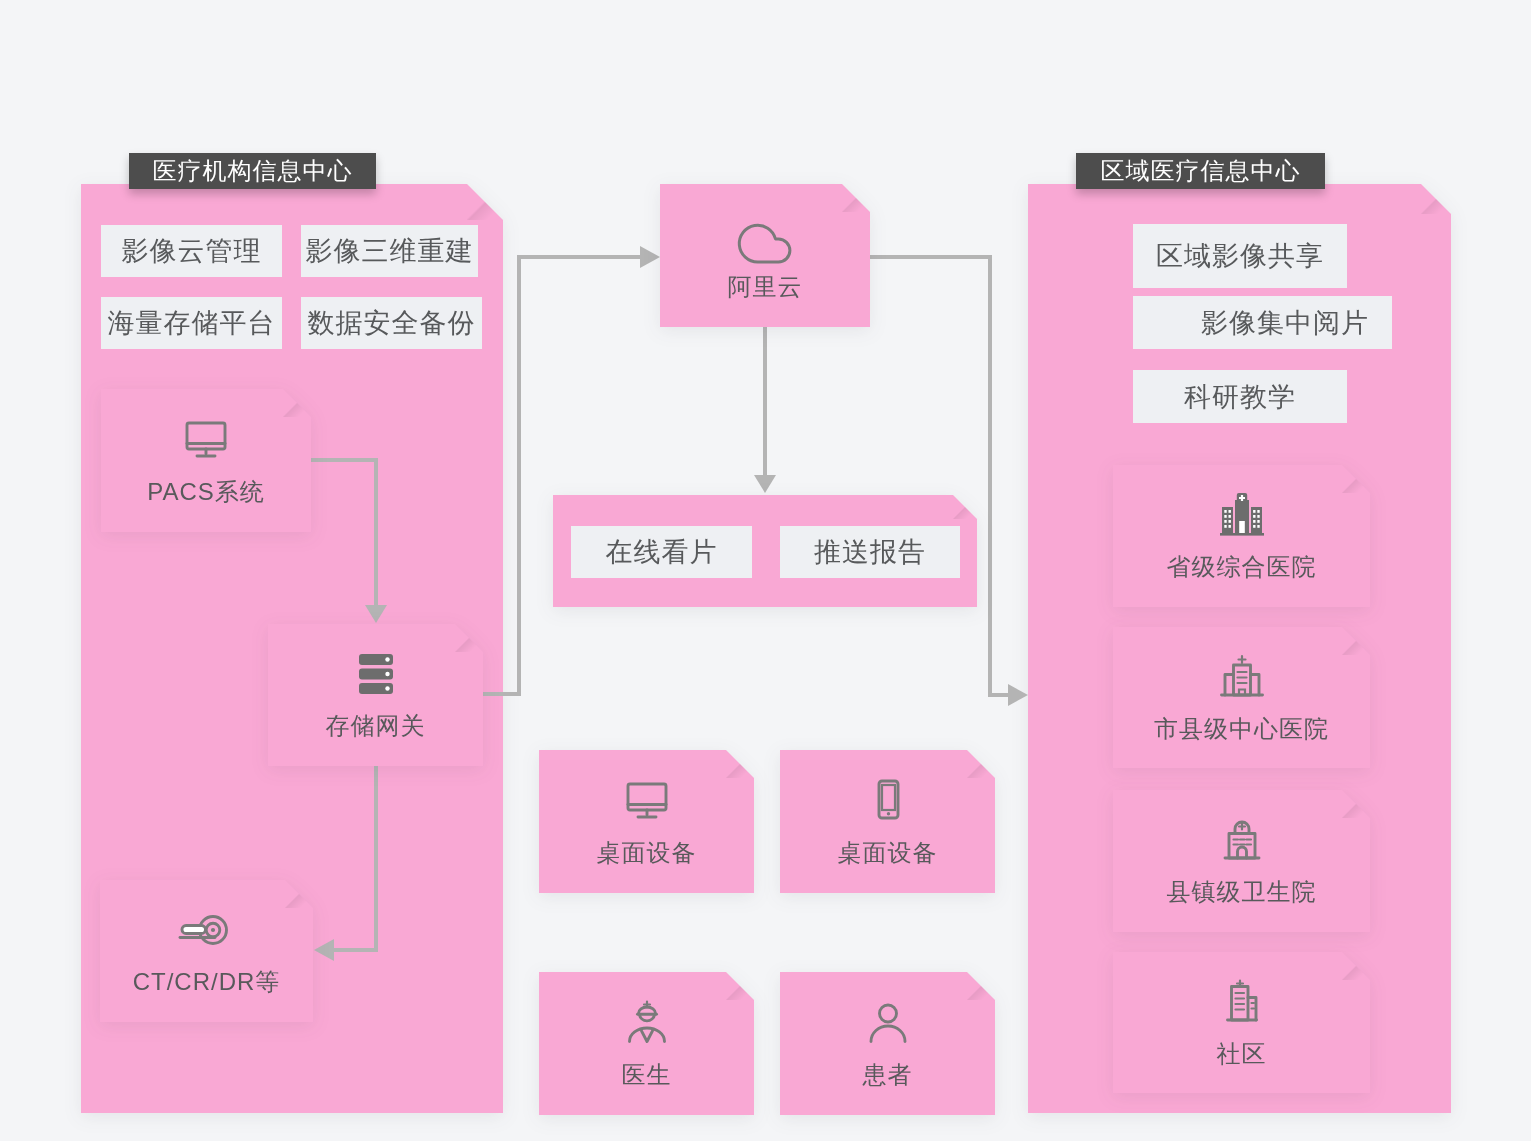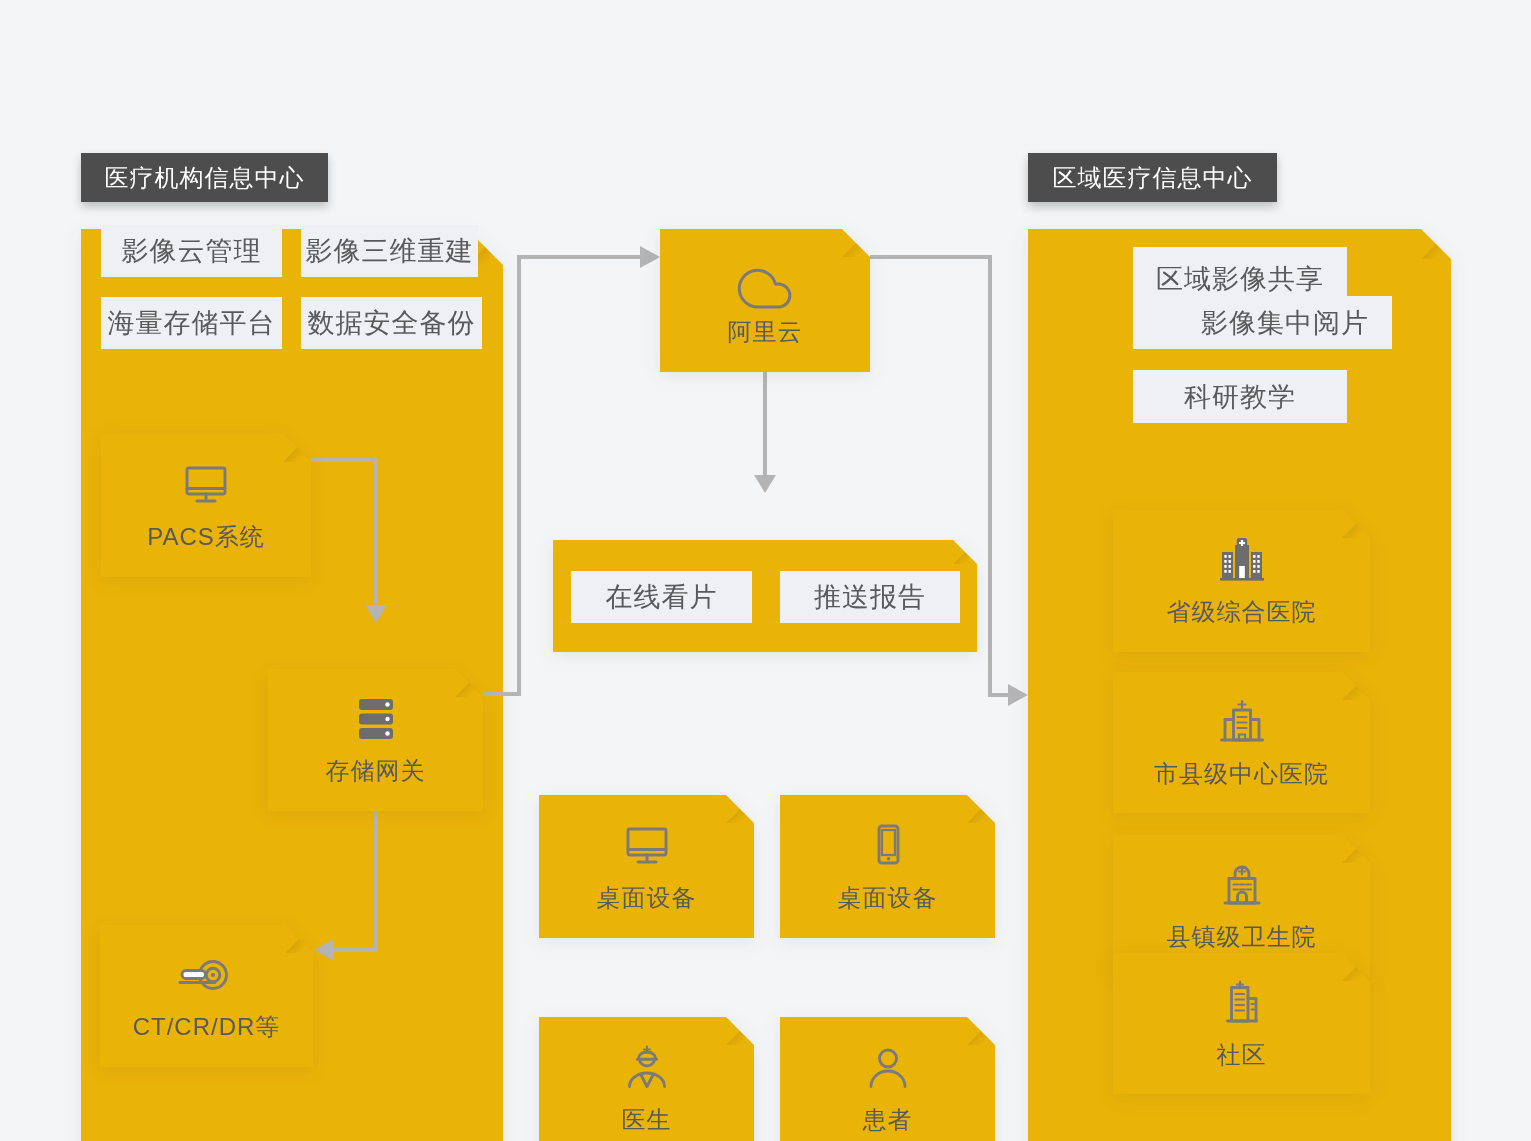--- a/index.html
+++ b/index.html
@@ -7,39 +7,39 @@
     position:relative;
     width:1531px;height:1141px;
     background:#f4f5f7;
     font-family:"Liberation Sans","DejaVu Sans",sans-serif;
     overflow:hidden;
   }
   
   .shadowed{position:absolute;filter:drop-shadow(0 4px 9px rgba(50,55,70,0.08));}
   .surface{
     position:relative;width:100%;height:100%;
-    background:#eab308;
+    background:#f9a8d4;
     --fold:28px;
     clip-path:polygon(0 0, calc(100% - var(--fold)) 0, 100% var(--fold), 100% 100%, 0 100%);
-    margin-top:45px;
   }
   .surface::after{
     content:'';position:absolute;top:0;right:0;
     width:var(--fold);height:var(--fold);
     background:linear-gradient(135deg, transparent 48%, rgba(0,0,0,0.07) 52%, transparent 78%);
   }
   .panel .surface{--fold:36px;}
   
   .badge{
-    position:absolute;height:49px;
+    position:absolute;height:36px;
     background:#4d4d4d;color:#ffffff;
     display:flex;align-items:center;justify-content:center;
     font-size:24px;letter-spacing:1px;
     box-shadow:0 5px 9px rgba(0,0,0,0.22);
     z-index:6;
+    margin-left:48px;
   }
   
   .chip{
     position:absolute;
     background:#eef0f3;color:#57595b;
     display:flex;align-items:center;justify-content:center;
     font-size:27px;letter-spacing:1px;
   }
   
   .card-content{
@@ -203,21 +203,21 @@
       <div class="card-content">
         <svg class="icon" width="64" height="56" viewBox="0 0 64 56">
           <circle class="ol" cx="32" cy="16.5" r="8.5"></circle>
           <path class="ol" d="M15 44.5 a17 15.5 0 0 1 34 0"></path>
         </svg>
         <div class="card-label">患者</div>
       </div>
     </div>
   </div>
 
-  <div class="chip" style="left:1133px;top:224px;width:214px;height:64px;z-index:2;margin-top:23px;">区域影像共享</div>
+  <div class="chip" style="left:1133px;top:224px;width:214px;height:64px;z-index:2;">区域影像共享</div>
   <div class="chip" style="left:1133px;top:296px;width:214px;height:53px;z-index:2;padding-left:45px;">影像集中阅片</div>
   <div class="chip" style="left:1133px;top:370px;width:214px;height:53px;z-index:2;">科研教学</div>
 
   <div class="shadowed node" style="left:1113px;top:465px;width:257px;height:142px;">
     <div class="surface">
       <div class="card-content">
         <svg class="icon" width="64" height="56" viewBox="0 0 64 56">
           <rect class="fl" x="25" y="11" width="14" height="33"></rect>
           <rect class="fl" x="26.8" y="4" width="10.4" height="10" rx="2"></rect>
           <path d="M32 6 v6 M29 9 h6" stroke="#ffffff" stroke-width="2.2" fill="none"></path>
@@ -274,21 +274,21 @@
           <rect class="ol" x="19" y="19.5" width="26" height="24.5"></rect>
           <path class="ol-thin" d="M23.5 25.5 h4.5 M30 25.5 h4.5 M36.5 25.5 h4.5 M23.5 30.5 h4.5 M30 30.5 h4.5 M36.5 30.5 h4.5"></path>
           <path class="ol" d="M27.5 44 v-6.5 a4.5 4.5 0 0 1 9 0 V44"></path>
           <path class="ol" d="M15 44 h34"></path>
         </svg>
         <div class="card-label">县镇级卫生院</div>
       </div>
     </div>
   </div>
 
-  <div class="shadowed node" style="left:1113px;top:908px;width:257px;height:141px;">
+  <div class="shadowed node" style="left:1113px;top:952px;width:257px;height:141px;">
     <div class="surface">
       <div class="card-content">
         <svg class="icon" width="64" height="56" viewBox="0 0 64 56">
           <path class="ol-thin" d="M30 4.5 v6 M27 7.5 h6"></path>
           <rect class="ol" x="21.5" y="10.5" width="16.5" height="33.5"></rect>
           <path class="ol-thin" d="M25.5 17 h8.5 M25.5 22.5 h8.5 M25.5 28 h8.5 M25.5 33.5 h8.5"></path>
           <path class="ol" d="M38 21.5 h8 v22.5"></path>
           <path class="ol-thin" d="M41.5 27 h2.5 M41.5 32.5 h2.5"></path>
           <path class="ol" d="M17.5 44 h29"></path>
         </svg>

